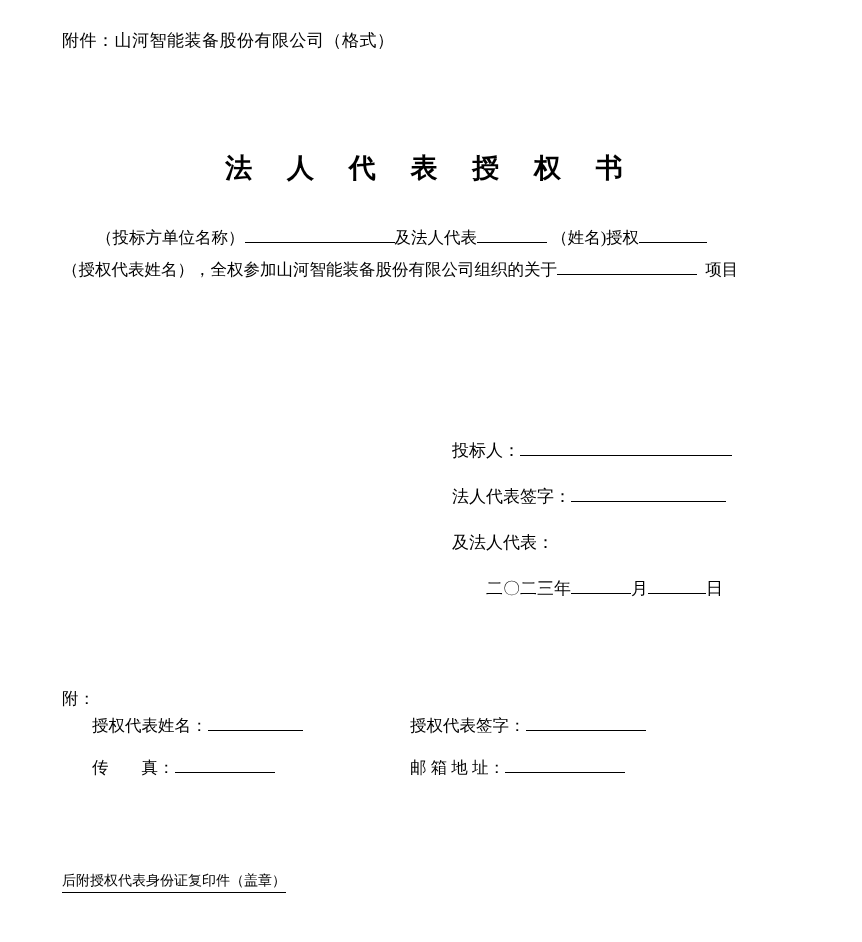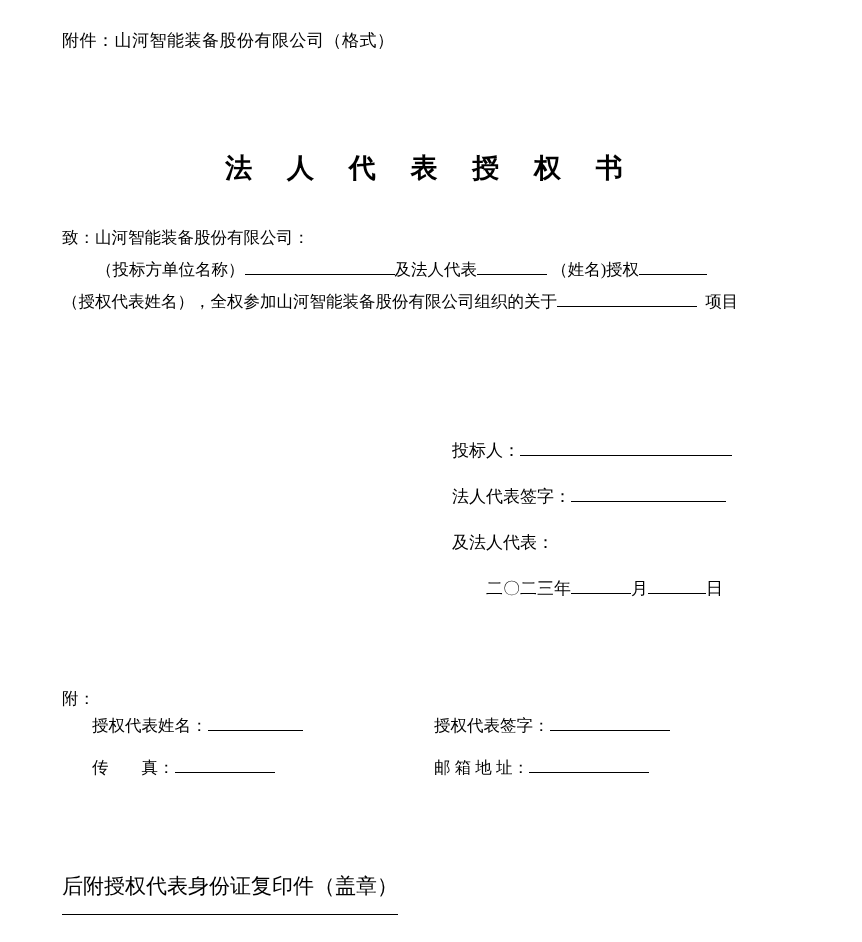--- a/index.html
+++ b/index.html
@@ -111,59 +111,55 @@
     position: absolute;
     left: 92px;
     top: 712px;
     width: 720px;
     font-size: 16.5px;
   }
   .ap-row {
     display: flex;
     align-items: baseline;
     height: 42px;
-    gap: 24px;
   }
   .ap-cell {
     white-space: nowrap;
   }
   .ap-cell.left { width: 318px; }
   .ap-fill {
     display: inline-block;
     border-bottom: 1px solid #000;
     height: 18px;
     vertical-align: baseline;
   }
   .af-95  { width: 95px; }
   .af-100 { width: 100px; }
   .af-120 { width: 120px; }
 
   .footer-note {
     position: absolute;
     left: 62px;
     top: 872px;
-    font-size: 21px;
+    font-size: 14px;
     border-bottom: 1px solid #000;
-    padding-bottom: 14px;
+    padding-bottom: 2px;
     display: inline-block;
   }
 </style>
 </head>
 <body>
 
 <div class="page">
 
   <div class="attach-line">附件：山河智能装备股份有限公司（格式）</div>
 
   <div class="doc-title">法 人 代 表 授 权 书</div>
 
   <div class="body-block">
-    <div class="p-line">
-      <span>致：山河智能装备股份有限公司：</span>
-    </div>
     <div class="p-line">
       <span class="indent"></span><span>（投标方单位名称）</span><span class="fill fill-w150"></span><span>及法人代表</span><span class="fill fill-w70"></span>&nbsp;<span>（姓名)授权</span><span class="fill fill-w68"></span>
     </div>
     <div class="p-line">
       <span>（授权代表姓名），全权参加山河智能装备股份有限公司组织的关于</span><span class="fill fill-w140"></span>&nbsp;&nbsp;<span>项目</span>
     </div>
   </div>
 
   <div class="sign-block">
     <div class="sign-row">

